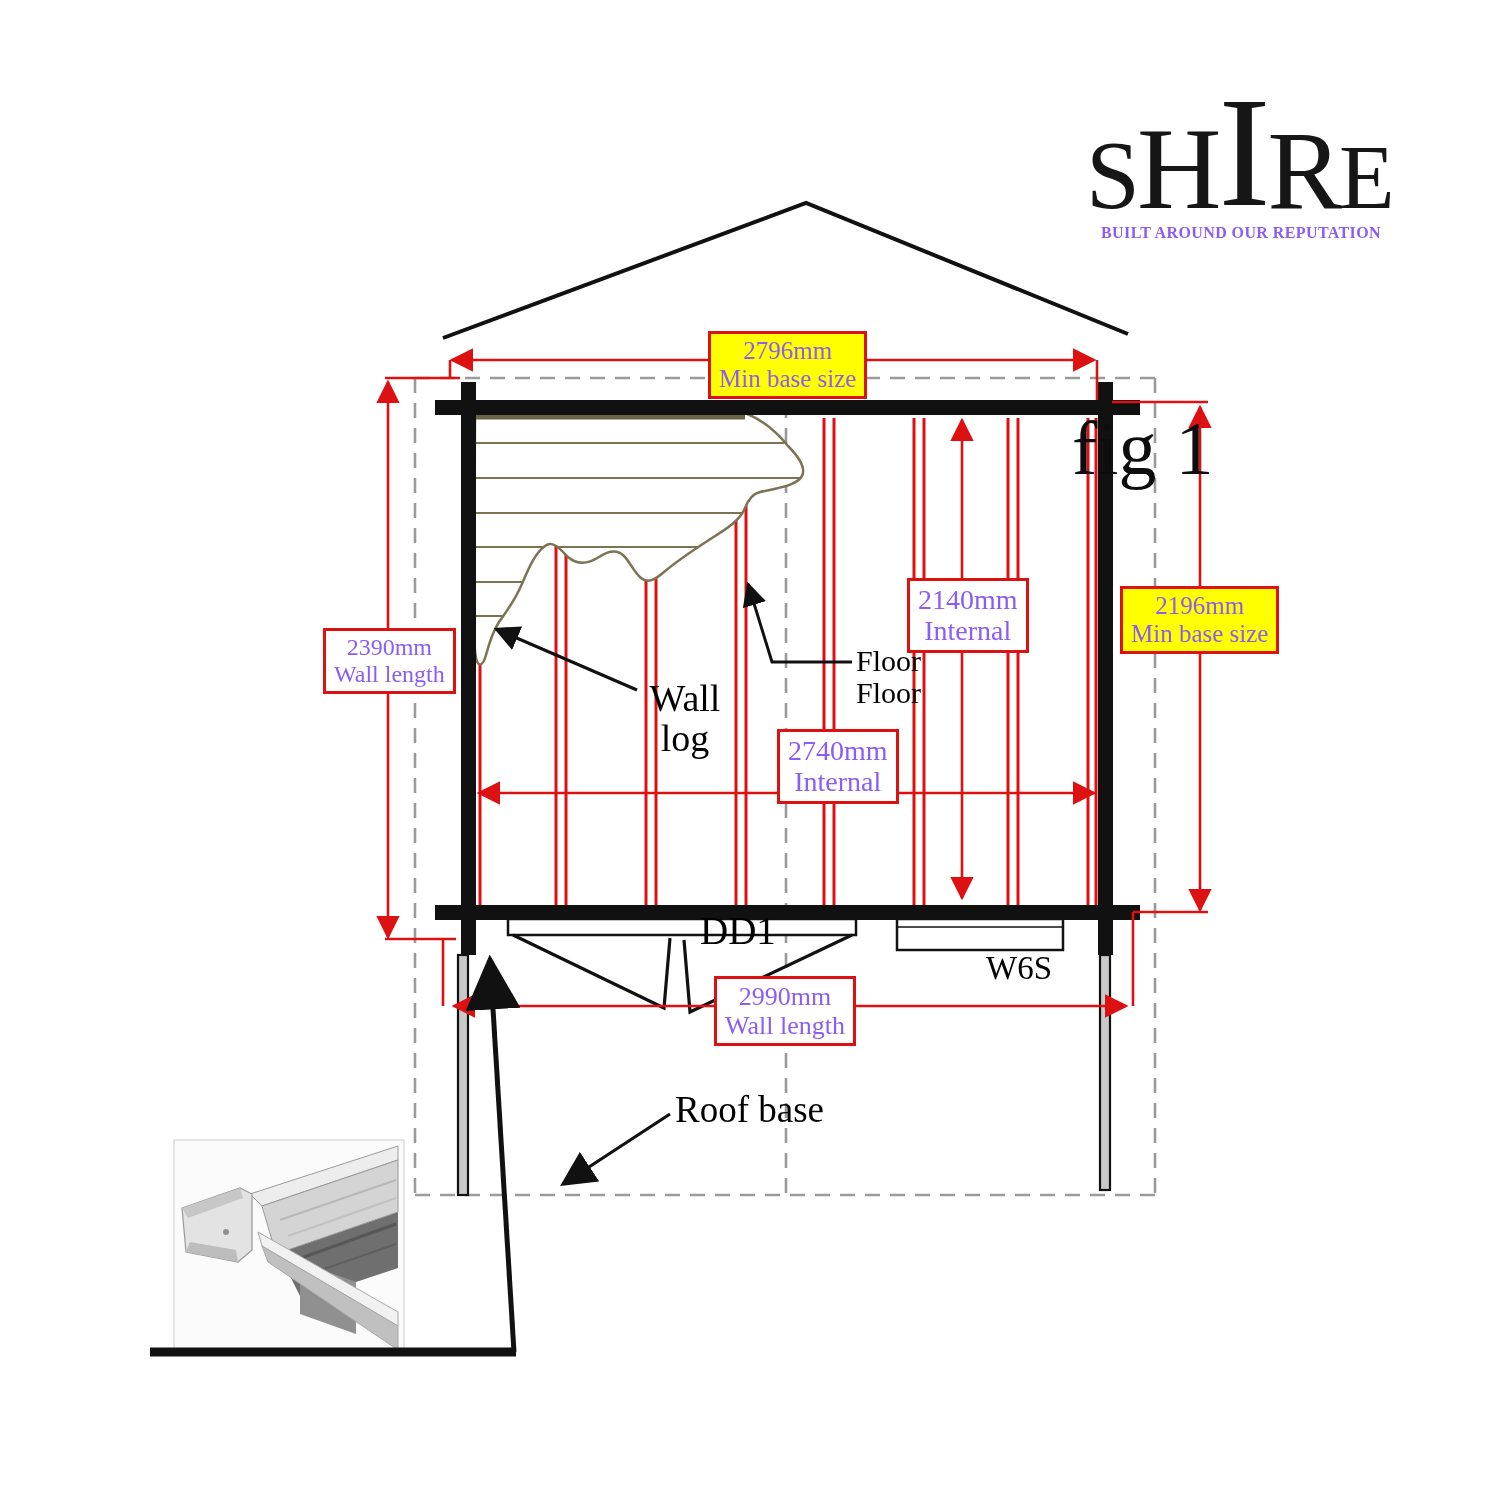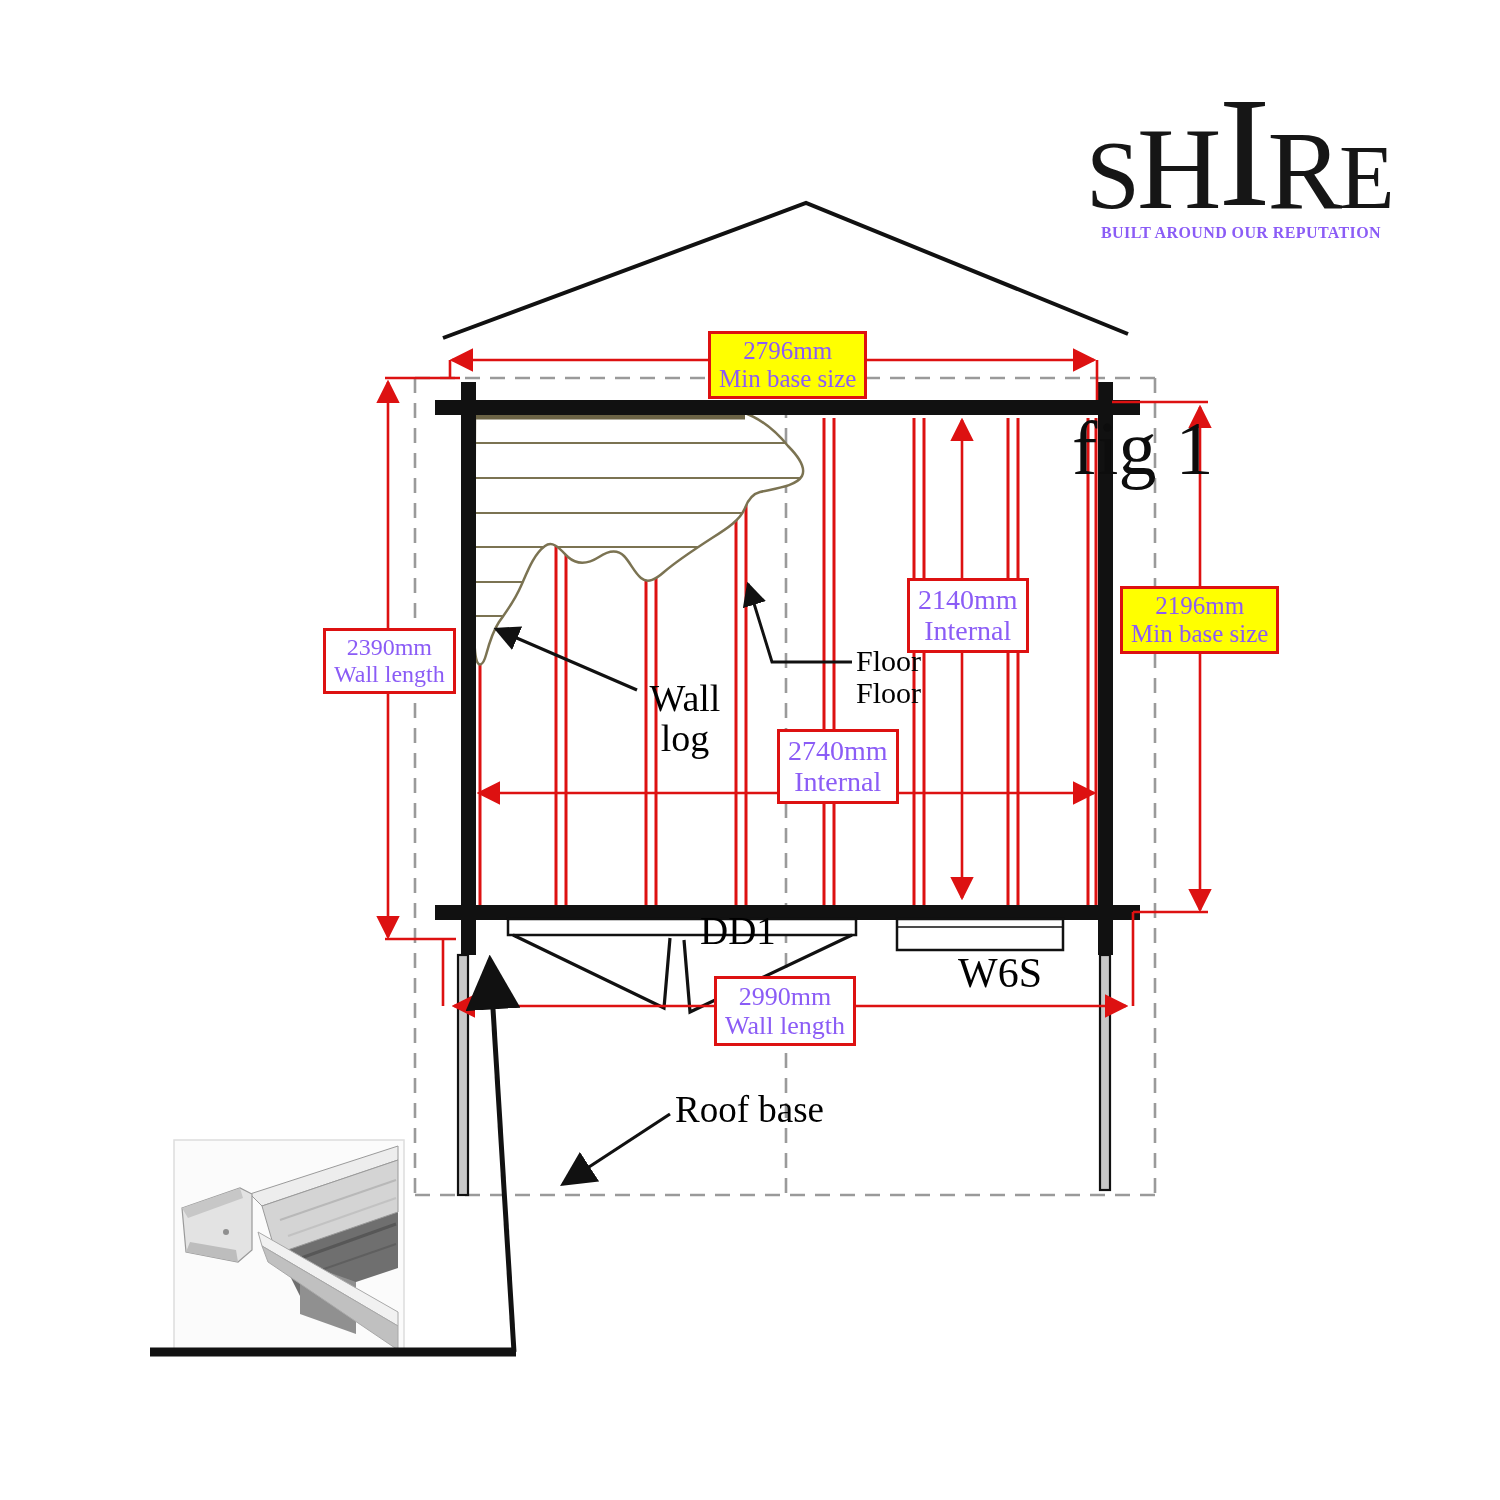--- a/index.html
+++ b/index.html
@@ -226,15 +226,15 @@
 
   <div class="ann" style="left:856px;top:645px;font-size:30px;">
     <div>Floor</div>
     <div>Floor</div>
   </div>
 
   <div class="ann" style="left:675px;top:1091px;font-size:37px;white-space:nowrap;">Roof base</div>
 
   <div class="ann" style="left:700px;top:911px;font-size:39px;">DD1</div>
 
-  <div class="ann" style="left:958px;top:951px;font-size:42px;">W6S</div>
+  <div class="ann" style="left:986px;top:951px;font-size:33px;">W6S</div>
 
 </div>
 
 </body></html>

